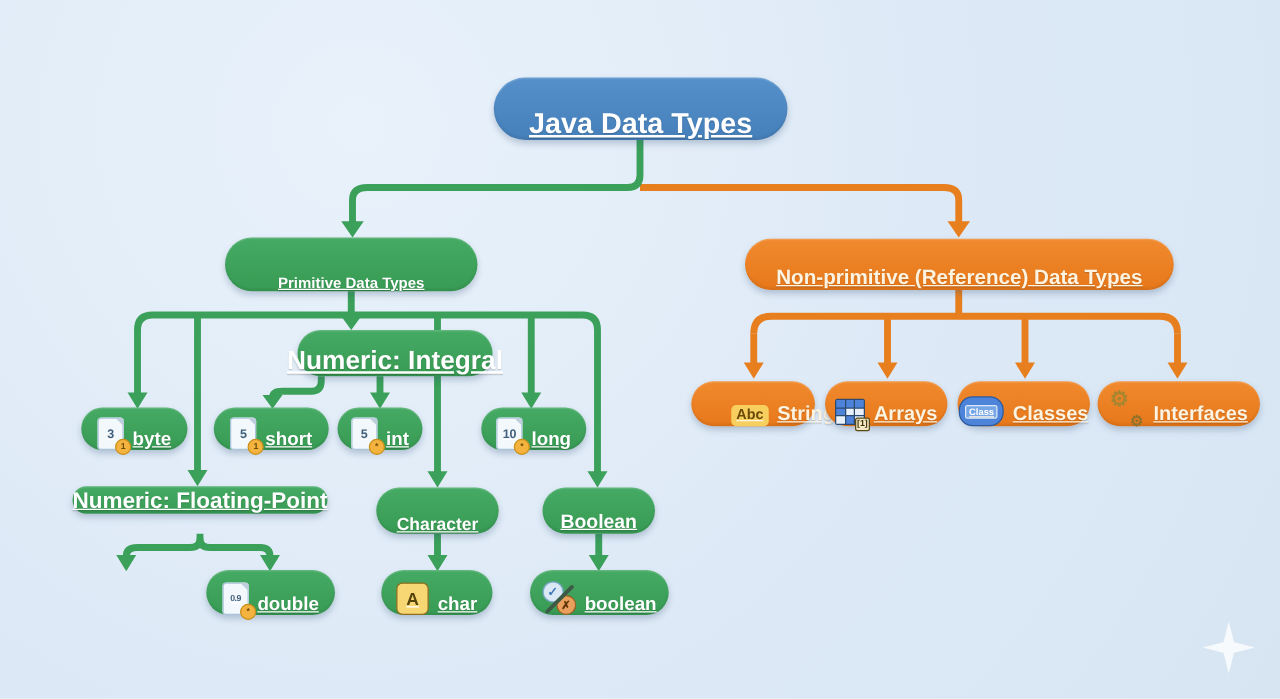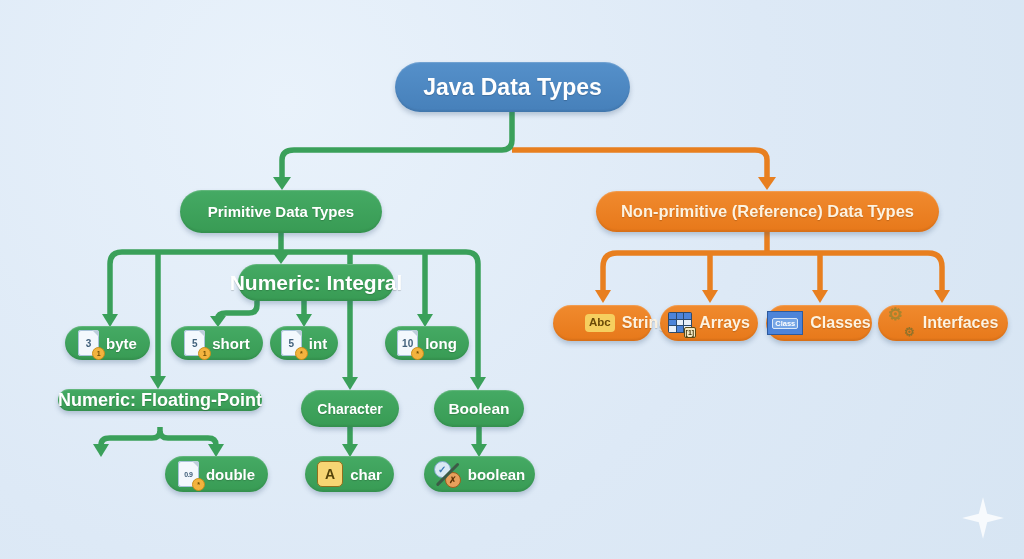--- a/index.html
+++ b/index.html
@@ -6,25 +6,26 @@
   body{
     width:1024px;height:559px;overflow:hidden;
     font-family:"Liberation Sans",sans-serif;
     background:radial-gradient(circle at 28% 18%, #e9f2fb 0%, #dde9f6 55%, #d7e5f3 100%);
     position:relative;
   }
   #canvas{position:absolute;inset:0;width:1024px;height:559px;}
   svg.wires{position:absolute;left:0;top:0;z-index:1;}
   .node{
     position:absolute;z-index:2;
-    display:flex;align-items:center;justify-content:center;gap:7px;
+    display:flex;align-items:flex-end;justify-content:center;gap:7px;
     border-radius:999px;font-weight:700;color:#fff;
     box-shadow:0 3px 5px rgba(54,84,120,.28), inset 0 -2px 2px rgba(0,0,0,.07), inset 0 1px 1px rgba(255,255,255,.18);
     text-shadow:0 1px 1px rgba(0,0,0,.18);
     white-space:nowrap;
+    text-decoration:underline;
   }
   .blue{background:linear-gradient(180deg,#5590ca,#4680ba);}
   .green{background:linear-gradient(180deg,#45aa64,#389b54);}
   .orange{background:linear-gradient(180deg,#f08a2e,#e7781a);color:#fdf3e1;}
   .lbl{display:inline-block;}
   
   .doc{position:relative;width:21px;height:26px;background:#f3f8fd;border-radius:3px;
     box-shadow:inset 0 0 0 1px #a9c3d9;display:flex;align-items:center;justify-content:center;
     color:#41607b;font-size:10px;font-weight:700;text-shadow:none;}
   .doc::before{content:"";position:absolute;top:0;right:0;
@@ -52,21 +53,21 @@
     padding:3px 4px;line-height:1;text-shadow:none;margin-left:48px;}
   
   .arr-ic{position:relative;width:24px;height:22px;text-shadow:none;}
   .arr-grid{width:22px;height:19px;display:grid;grid-template-columns:repeat(3,1fr);
     grid-template-rows:repeat(3,1fr);gap:1px;background:#2c4a6e;padding:1px;border-radius:2px;}
   .arr-grid i{display:block;background:#e8f0fa;}
   .arr-grid i.b{background:#4d84d9;}
   .arr-badge{position:absolute;right:-4px;bottom:-4px;background:#f4e9c4;border:1px solid #5a4a17;
     color:#3f3208;font-size:7px;padding:0 1px;border-radius:2px;font-weight:700;line-height:9px;}
   
-  .cls-ic{width:34px;height:22px;background:#4d84d9;border:1.5px solid #2d5a9e;border-radius:0;
+  .cls-ic{width:34px;height:22px;background:#4d84d9;border:1.5px solid #2d5a9e;border-radius:11px;
     display:flex;align-items:center;justify-content:center;text-shadow:none;}
   .cls-ic span{font-size:7.5px;color:#fff;background:#76a6e6;border:1px solid #dce9f8;
     padding:0 2px;border-radius:2px;line-height:9px;font-weight:700;}
   
   .gear-ic{position:relative;width:28px;height:26px;text-shadow:none;}
   .gear-lg{position:absolute;top:-4px;left:0;font-size:17px;color:#a8852f;line-height:1;}
   .gear-sm{position:absolute;bottom:-2px;right:1px;font-size:12px;color:#91722a;line-height:1;}
   
   .sparkle{position:absolute;left:962px;top:497px;width:42px;height:42px;background:#ffffff;opacity:.8;
     clip-path:polygon(50% 0,60% 40%,100% 50%,60% 60%,50% 100%,40% 60%,0 50%,40% 40%);
@@ -138,21 +139,21 @@
     <polygon points="603,303 595,290 611,290" fill="#e87f1f"></polygon>
     <polygon points="710,303 702,290 718,290" fill="#e87f1f"></polygon>
     <polygon points="820,303 812,290 828,290" fill="#e87f1f"></polygon>
     <polygon points="942,303 934,290 950,290" fill="#e87f1f"></polygon>
   </svg>
 
   <div class="node blue" style="left:395px;top:62px;width:235px;height:50px;font-size:23px">
     <span class="lbl">Java Data Types</span>
   </div>
 
-  <div class="node green" style="left:180px;top:190px;width:202px;height:43px;font-size:15px">
+  <div class="node green" style="left:180px;top:190px;width:202px;height:43px;font-size:12px">
     <span class="lbl">Primitive Data Types</span>
   </div>
   <div class="node orange" style="left:596px;top:191px;width:343px;height:41px;font-size:16.5px">
     <span class="lbl">Non-primitive (Reference) Data Types</span>
   </div>
 
   <div class="node green" style="left:238px;top:264px;width:156px;height:37px;font-size:21px">
     <span class="lbl">Numeric: Integral</span>
   </div>
   <div class="node green" style="left:58px;top:389px;width:204px;height:22px;font-size:18px">

